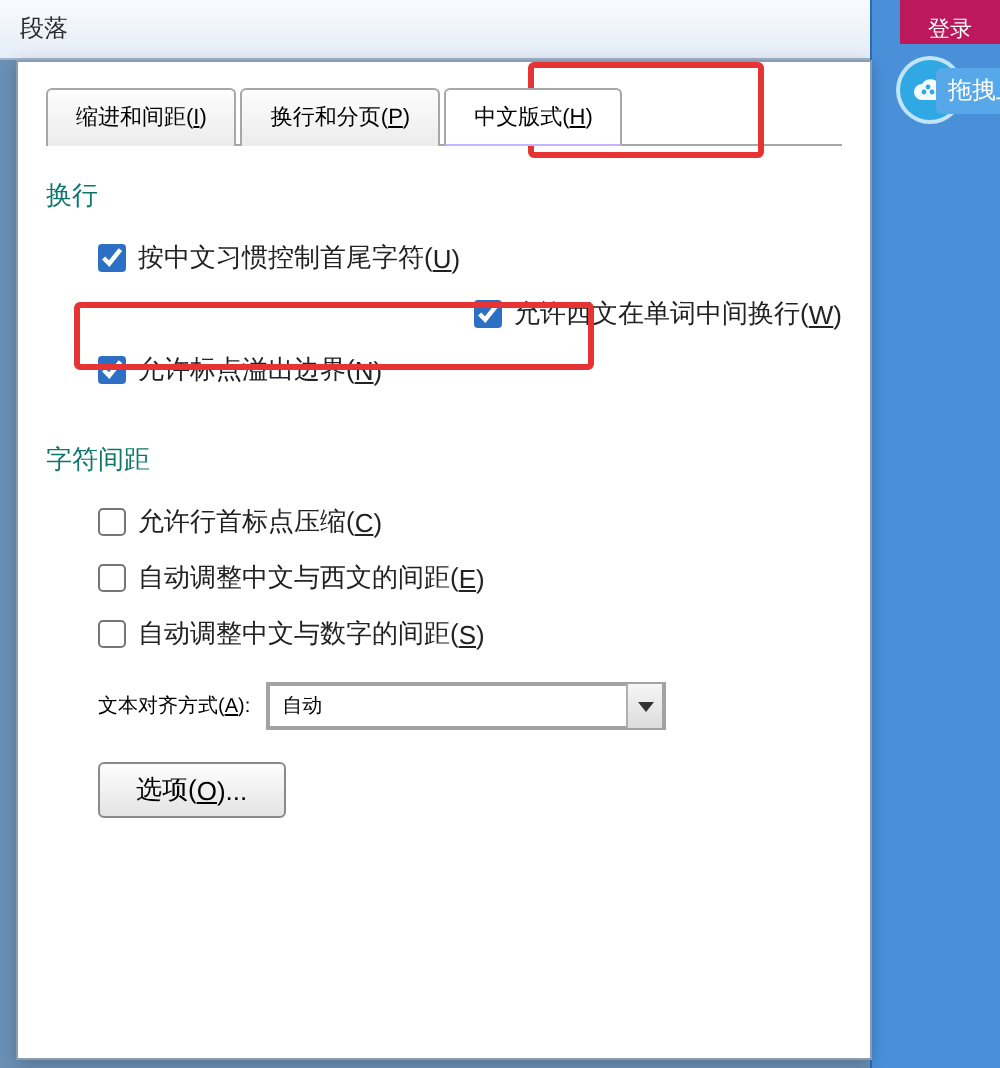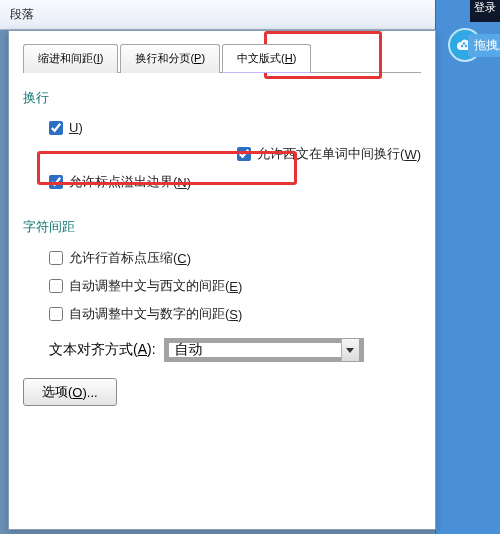--- a/index.html
+++ b/index.html
@@ -29,27 +29,27 @@
     width: 65px;
     height: 534px;
     background: #4a90d9;
     border-left: 1px solid #2b6db5;
     overflow: hidden;
   }
   .login-btn-top {
     position: absolute;
     top: 0;
     right: 0;
-    width: 30px;
+    width: 50px;
     height: 22px;
-    background: #0f172a;
+    background: #be185d;
     color: #fff;
     font-size: 11px;
     display: flex;
-    align-items: flex-start;
+    align-items: flex-end;
     justify-content: center;
   }
   .cloud-badge {
     position: absolute;
     top: 28px;
     right: 18px;
     width: 34px;
     height: 34px;
     background: #2fa8e4;
     border-radius: 50%;
@@ -132,28 +132,28 @@
     height: 14px;
     margin-right: 6px;
     accent-color: #2c6fc5;
   }
   .checkbox-row .ukey { text-decoration: underline; }
   .form-row {
     display: flex;
     align-items: center;
     margin-left: 26px;
     margin-top: 10px;
-    font-size: 14px;
+    font-size: 10px;
   }
   .form-row .lbl { margin-right: 8px; }
   .form-row .ukey { text-decoration: underline; }
   .select {
     flex: 1;
     height: 24px;
-    border: 5px solid #a3a3a3;
+    border: 2px solid #a3a3a3;
     background: #fff;
     padding: 0 6px;
     display: flex;
     align-items: center;
     justify-content: space-between;
     max-width: 200px;
     cursor: pointer;
   }
   .select-arrow {
     width: 18px;
@@ -165,20 +165,21 @@
     justify-content: center;
     margin-right: -6px;
   }
   .select-arrow::after {
     content: "";
     border-left: 4px solid transparent;
     border-right: 4px solid transparent;
     border-top: 5px solid #333;
   }
   .button {
+    margin-left: 26px;
     margin-top: 16px;
     height: 28px;
     padding: 0 18px;
     border: 1px solid #8a8a8a;
     border-radius: 3px;
     background: linear-gradient(to bottom,#fdfdfd,#e4e4e4);
     font-size: 13px;
     cursor: pointer;
     display: inline-flex;
     align-items: center;
@@ -227,20 +228,21 @@
     <div class="tab active">
       <span>中文版式(</span><span class="ukey">H</span><span>)</span>
     </div>
     <div class="red-box-tab" style="left:241px; top:-12px; width:118px; height:48px;"></div>
   </div>
 
   <div class="section-title">换行</div>
 
   <label class="checkbox-row">
     <input type="checkbox" checked="" style="">
+    <span>按中文习惯控制首尾字符(</span>
       <span class="ukey">U</span>
       <span>)</span>
   </label>
 
   <label class="checkbox-row" style="position:relative;justify-content:flex-end;">
     <input type="checkbox" checked="" style="">
     <span>允许西文在单词中间换行(</span>
       <span class="ukey">W</span>
       <span>)</span>
   </label>

